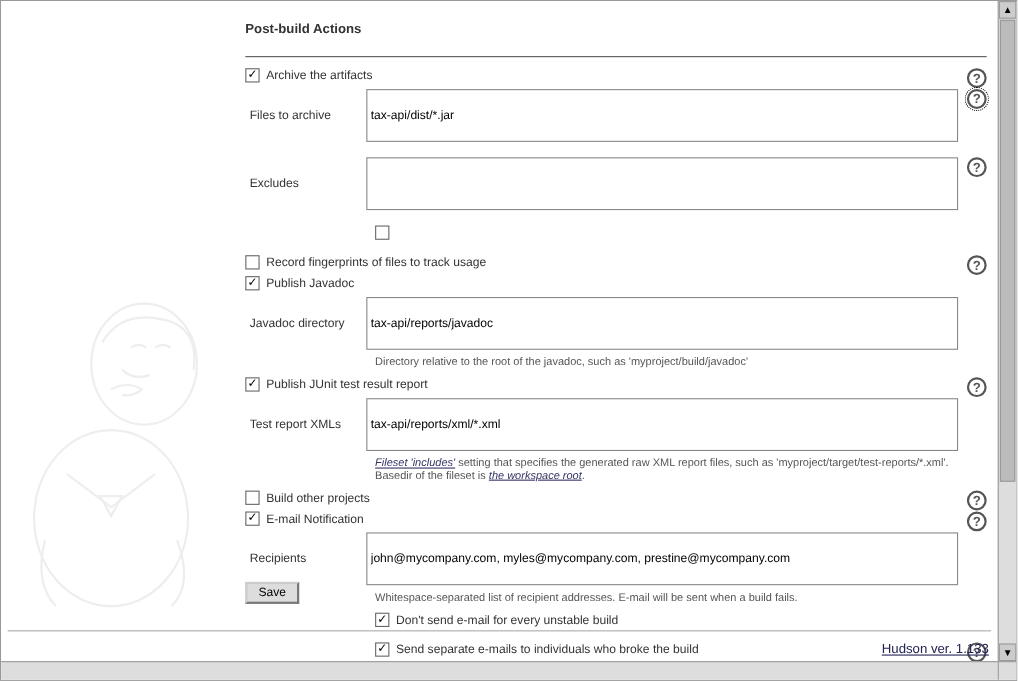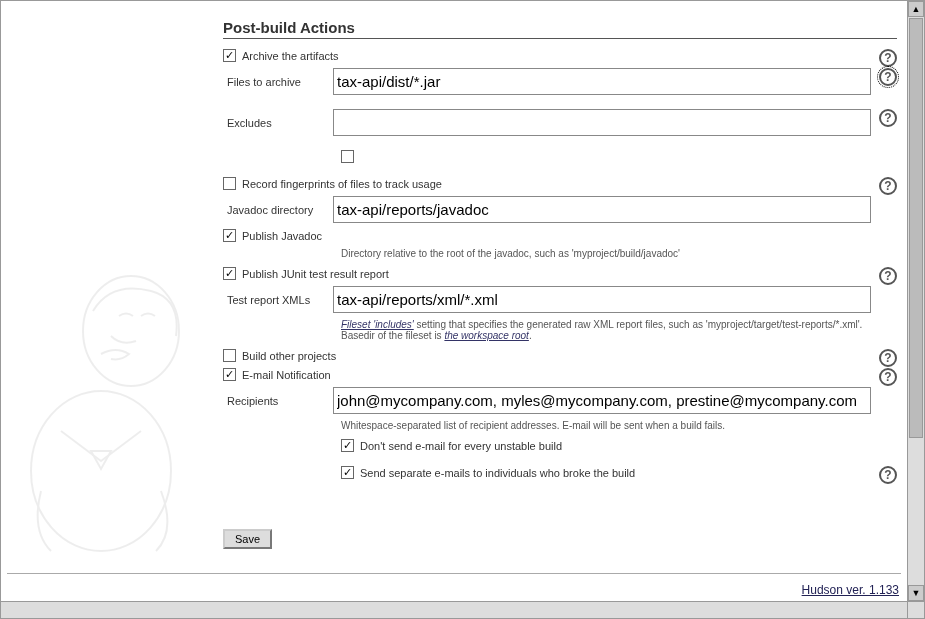--- a/index.html
+++ b/index.html
@@ -67,23 +67,23 @@
     width: 220px; height: 320px;
     opacity: 0.25;
     pointer-events: none;
   }
   .main {
     position: absolute;
     left: 222px; top: 18px; right: 10px;
   }
   .section-title {
     font-weight: bold;
-    font-size: 15px;
+    font-size: 12px;
     border-bottom: 1px solid #555;
-    padding-bottom: 2px;
+    padding-bottom: 18px;
     margin-bottom: 10px;
   }
   .row {
     display: flex;
     align-items: center;
     margin-bottom: 6px;
     position: relative;
   }
   .chk {
     width: 13px; height: 13px;
@@ -105,22 +105,22 @@
     flex-shrink: 0;
     padding-left: 4px;
   }
   .input-col {
     flex: 1;
     margin-right: 26px;
   }
   input.txt {
     width: 100%;
     font-family: Verdana, Arial, sans-serif;
-    font-size: 15px;
-    padding: 4px 3px;
+    font-size: 11px;
+    padding: 17px 3px;
     border: 1px solid #888;
     background: #fff;
     color: #000;
   }
   .help-icon {
     position: absolute;
     right: 0;
     top: 0;
     width: 18px; height: 18px;
     border-radius: 50%;
@@ -223,26 +223,26 @@
       </div>
       <div class="spacer"></div>
 
       <div class="row">
         <span class="chk"></span>
         <span>Record fingerprints of files to track usage</span>
         <span class="help-icon">?</span>
       </div>
 
       <div class="row">
+        <span class="chk checked"></span>
+        <span>Publish Javadoc</span>
+      </div>
+      <div class="row">
         <span class="label-col">Javadoc directory</span>
         <span class="input-col"><input class="txt" value="tax-api/reports/javadoc" style=""></span>
-      </div>
-      <div class="row">
-        <span class="chk checked"></span>
-        <span>Publish Javadoc</span>
       </div>
       <div class="hint">Directory relative to the root of the javadoc, such as 'myproject/build/javadoc'</div>
 
       <div class="row">
         <span class="chk checked"></span>
         <span>Publish JUnit test result report</span>
         <span class="help-icon">?</span>
       </div>
       <div class="row">
         <span class="label-col">Test report XMLs</span>

